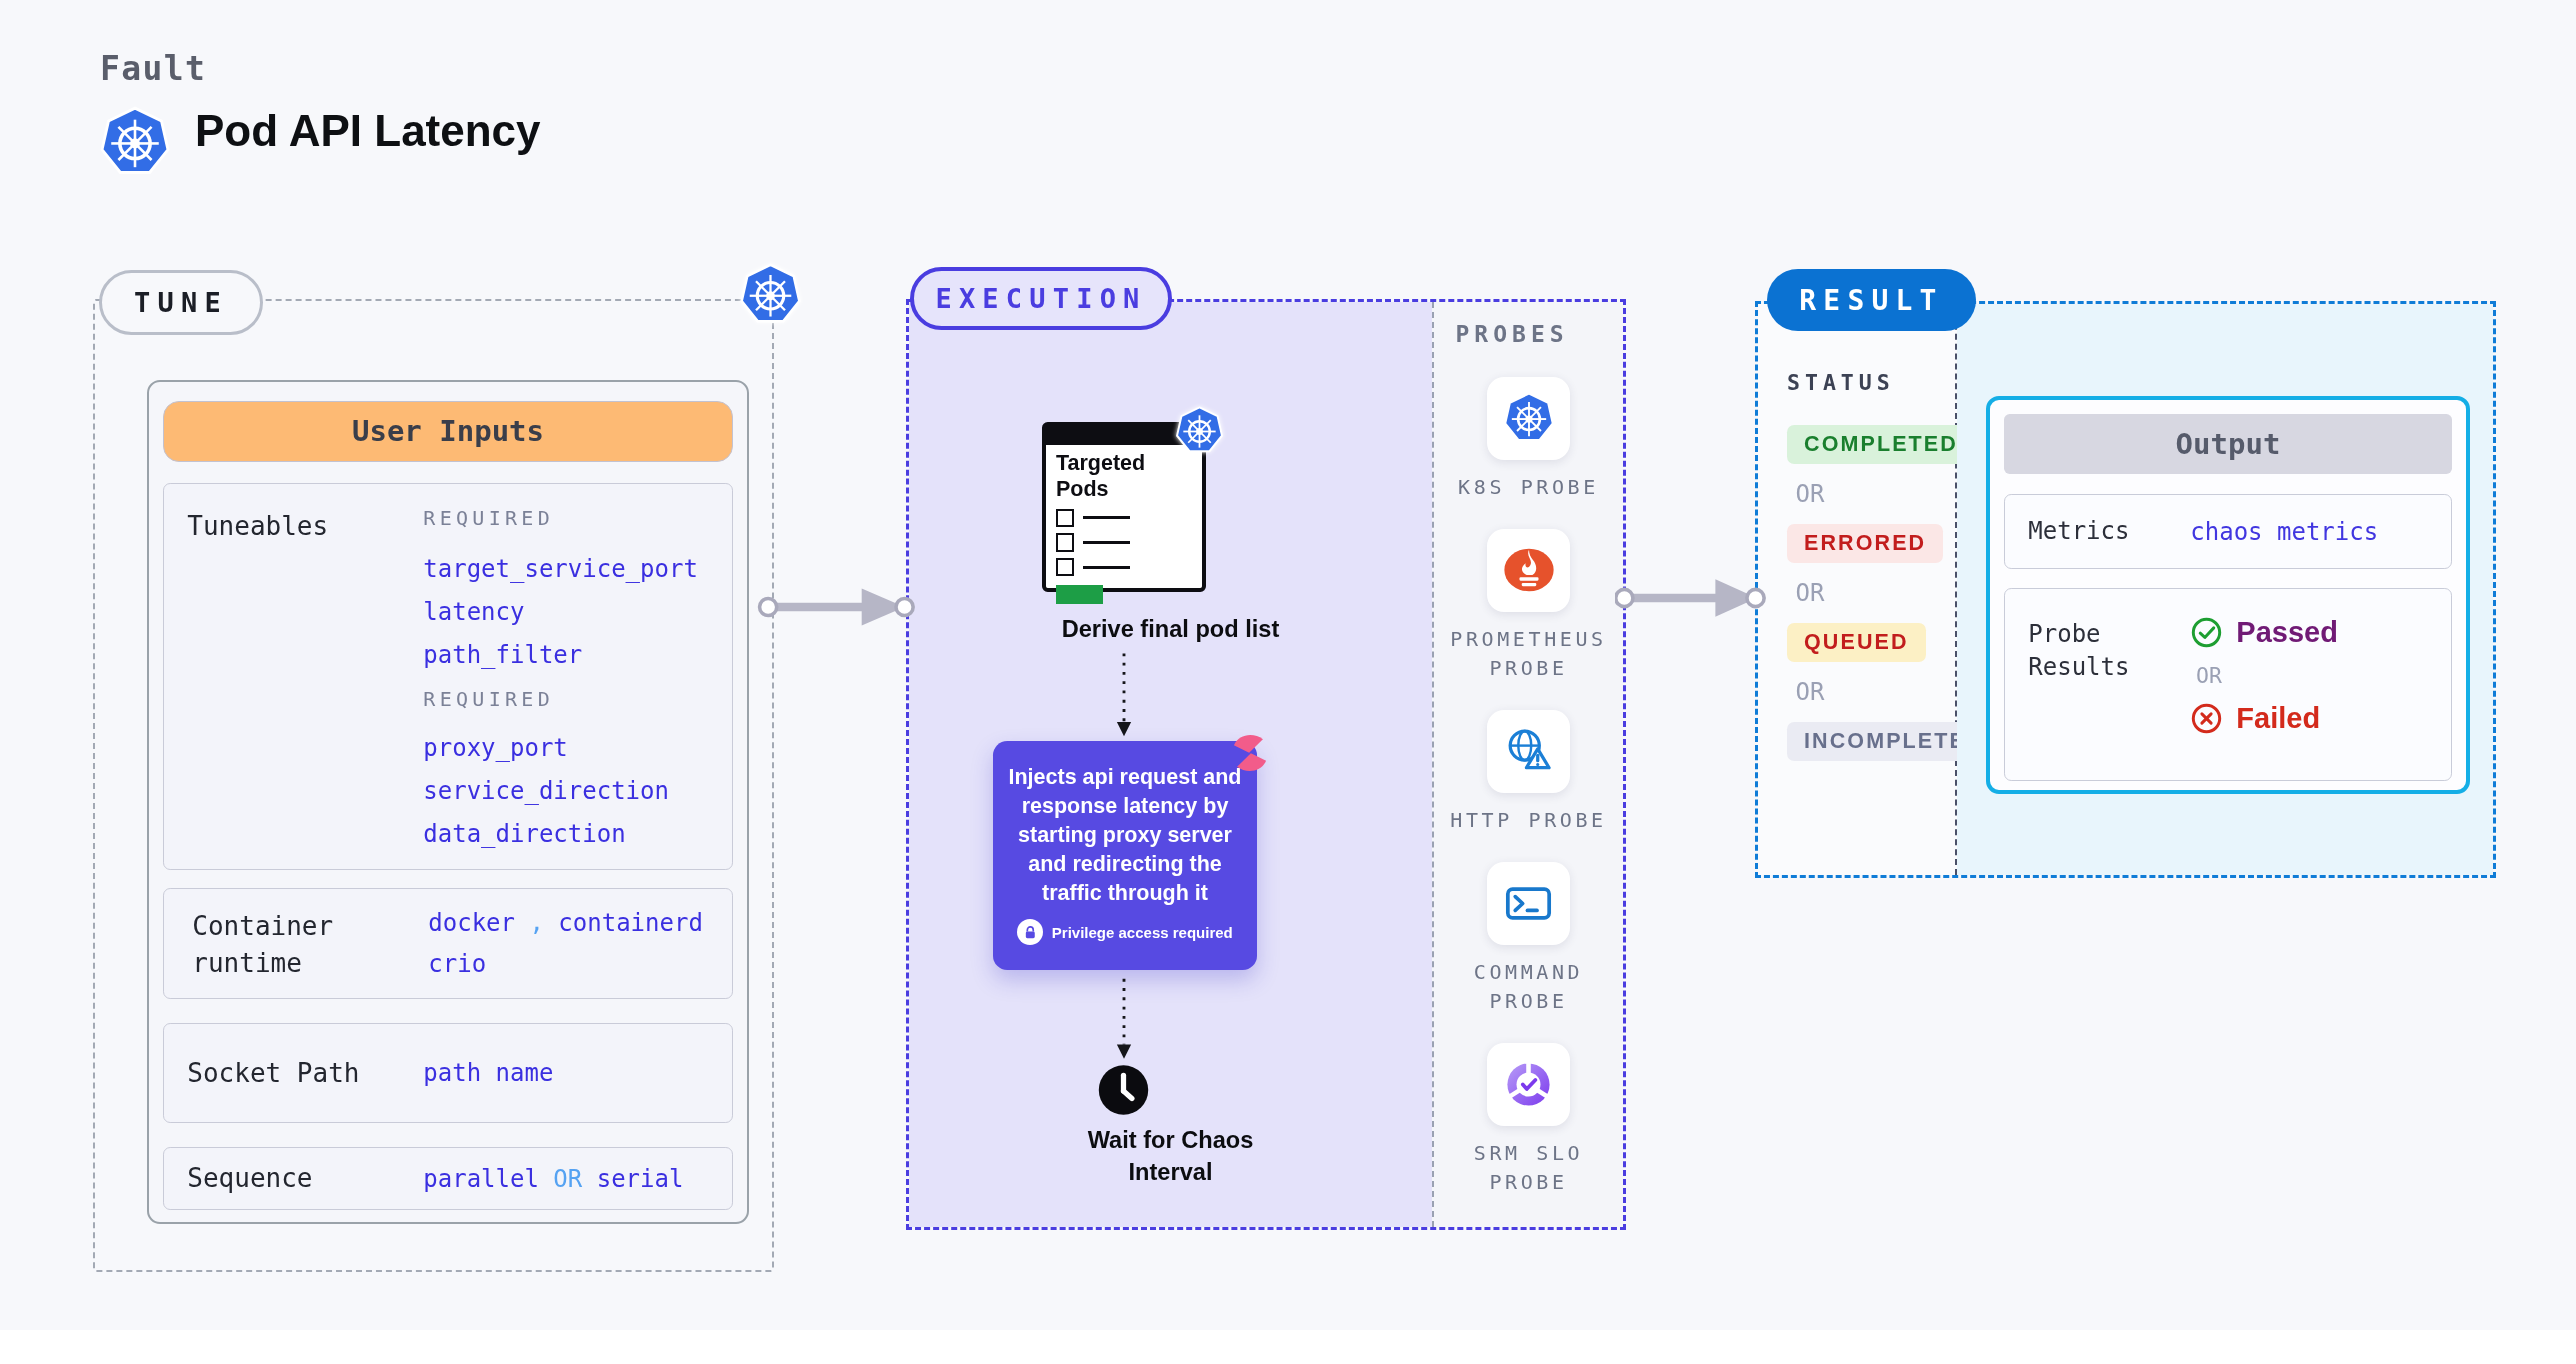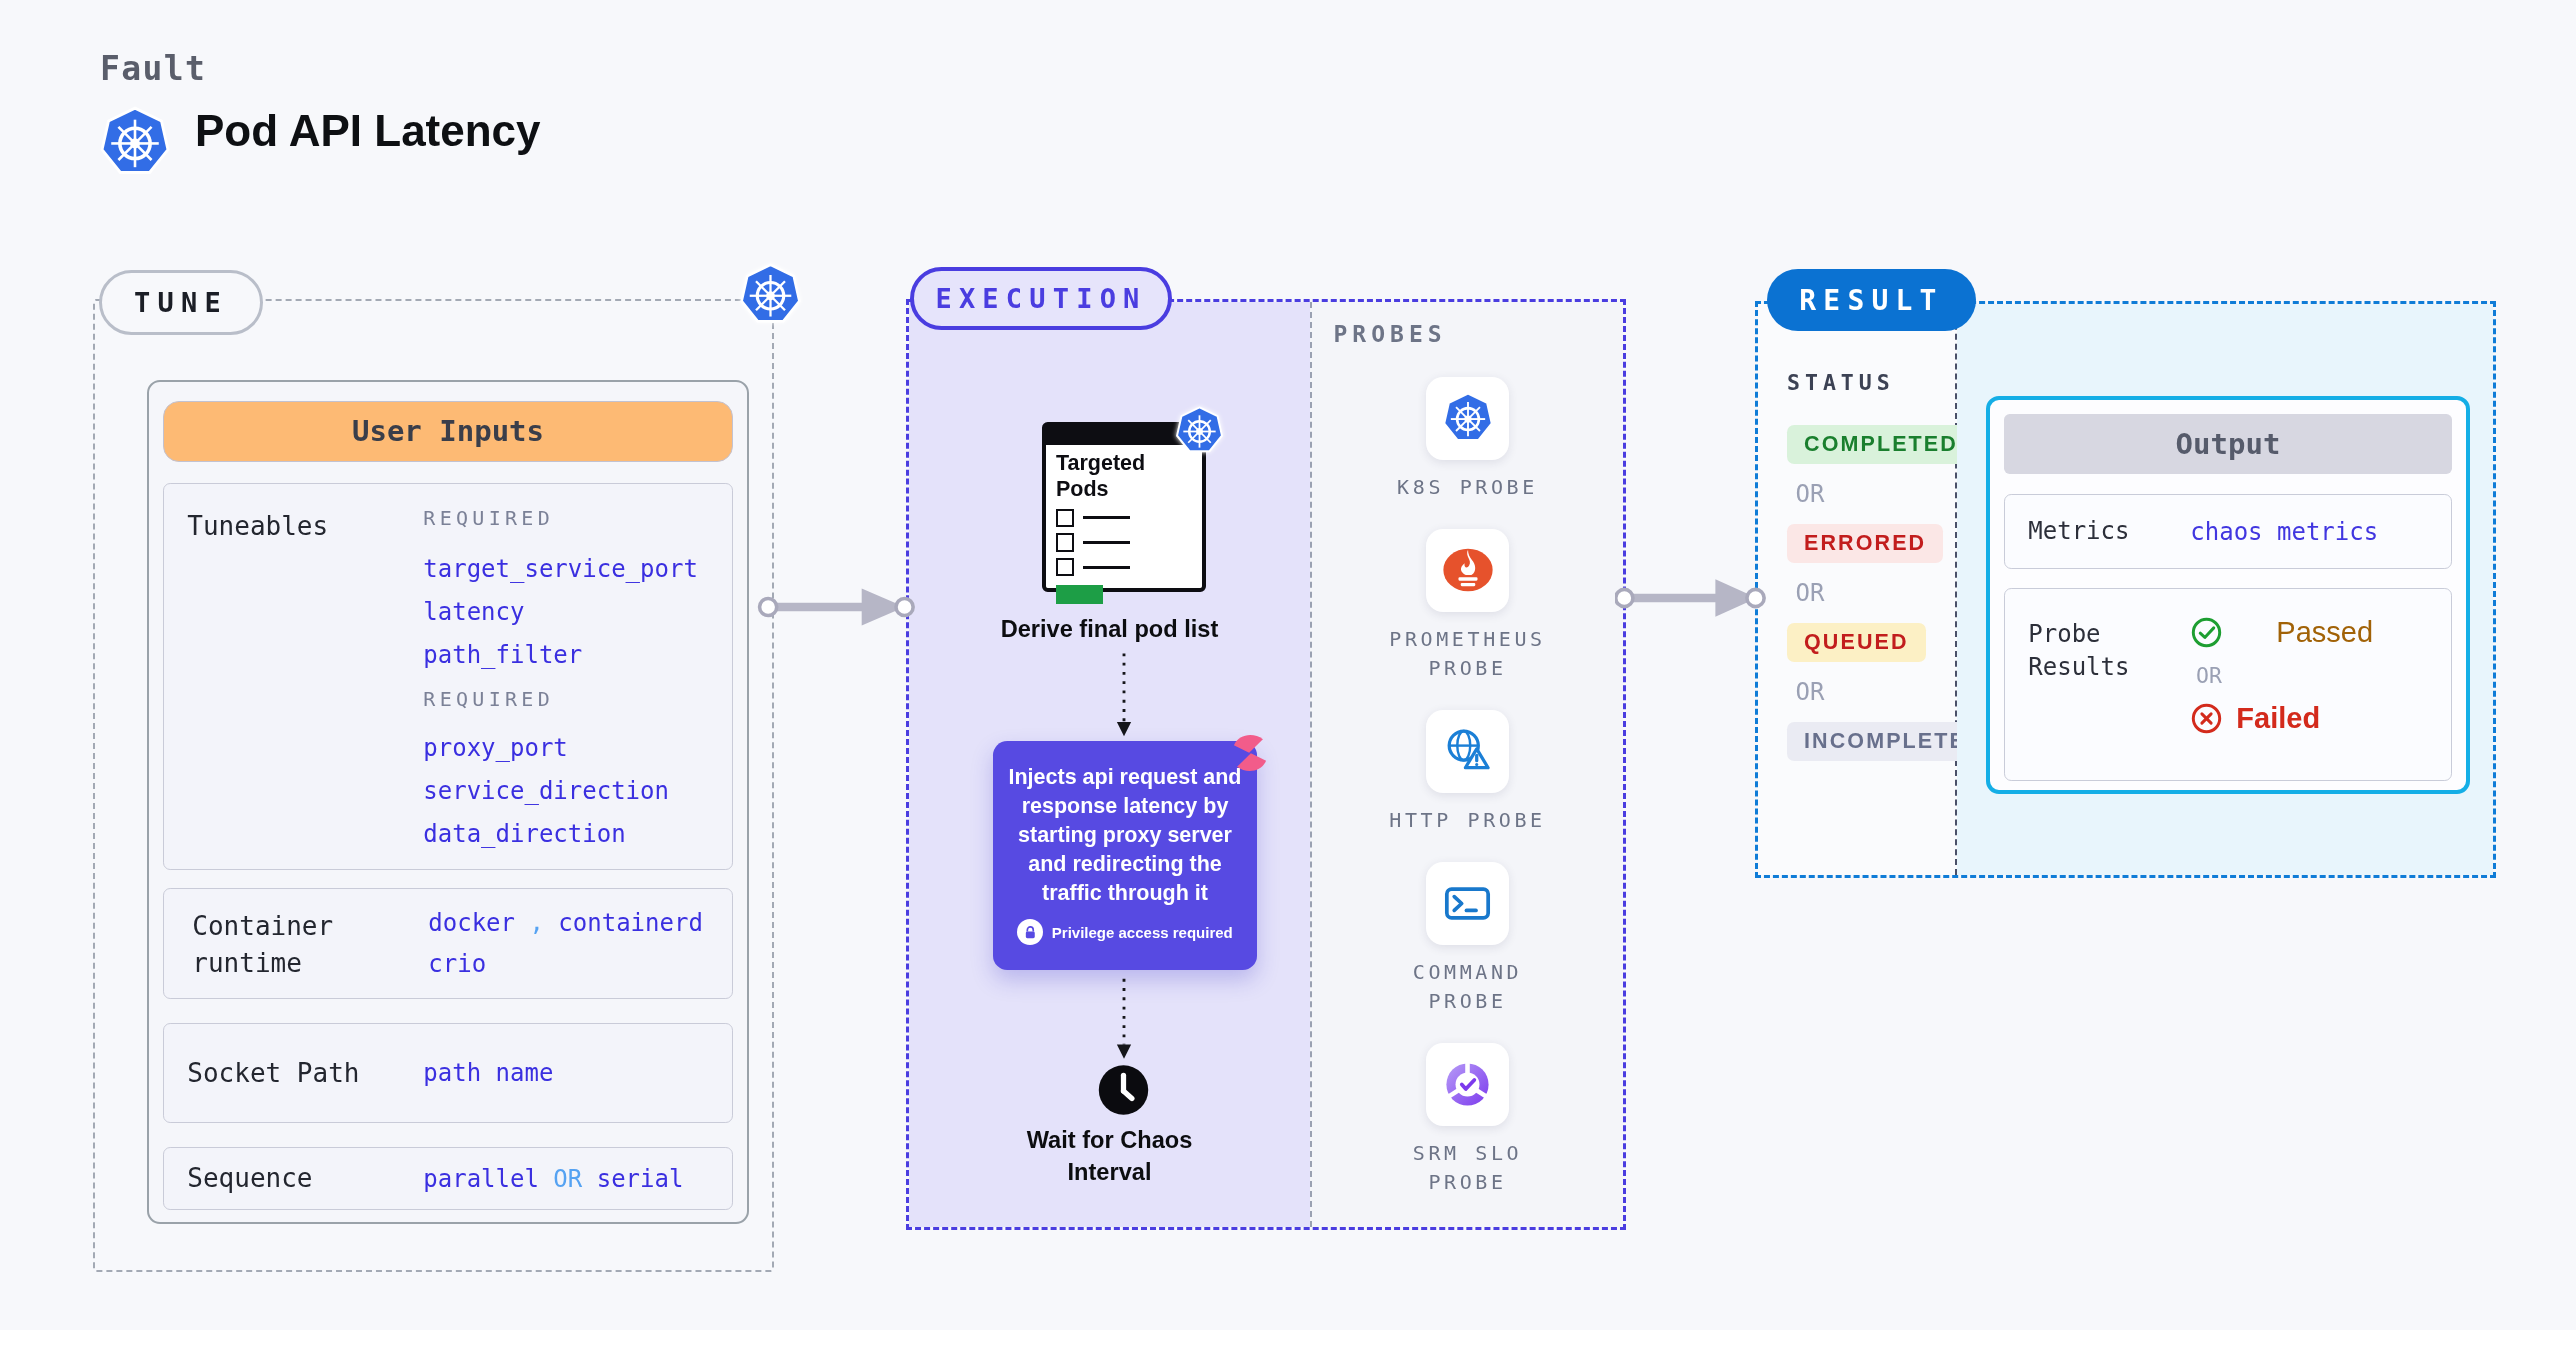--- a/index.html
+++ b/index.html
@@ -34,21 +34,21 @@
   .ui-label{width:236px;font-size:26px;color:#23262f;line-height:37px;}
   .caps-label{font-size:20px;color:#7b8197;letter-spacing:4.3px;}
   .blue-val{font-size:24px;color:#3a2fe0;}
   .lblue{color:#55a2f2;}
   .row-tuneables{height:387px;margin-bottom:18px;}
   .row-container{height:111px;margin-bottom:24px;padding-left:28px;}
   .row-socket{height:100px;margin-bottom:24px;align-items:center;}
   .row-sequence{height:63px;align-items:center;}
 
   
-  .exec-flow{width:401px;background:#e4e2fa;position:relative;}
+  .exec-flow{width:523px;background:#e4e2fa;position:relative;}
   .exec-probes{flex:1;background:#f4f5f9;border-left:2.1px dashed #9aa1b2;box-sizing:border-box;padding-top:18.6px;}
   .probes-title{margin-left:21.5px;font-size:23px;color:#6d7487;letter-spacing:5px;font-weight:bold;}
   .probe-list{margin-top:30px;display:flex;flex-direction:column;align-items:center;gap:27px;}
   .probe-item{display:flex;flex-direction:column;align-items:center;justify-content:flex-end;}
   .probe-card{width:83px;height:83px;background:#ffffff;border-radius:17px;box-shadow:0 2.9px 10px rgba(40,44,80,.10);display:flex;align-items:center;justify-content:center;}
   .probe-label{margin-top:13px;font-size:20px;color:#6d7487;letter-spacing:3.6px;text-align:center;line-height:29px;max-width:215px;}
 
   .clipboard{position:absolute;left:133px;top:120px;width:164px;height:170px;background:#ffffff;border:4.3px solid #0d0d12;border-radius:5.7px;box-sizing:border-box;}
   .clip-bar{height:18.6px;background:#0d0d12;}
   .clip-title{padding:5.7px 0 0 10px;font-size:21.5px;font-weight:bold;color:#0d0d12;line-height:26px;}
@@ -79,21 +79,21 @@
   .result-output{flex:1;background:#e8f5fc;position:relative;}
   .output-card{position:absolute;left:29px;top:92px;width:484px;height:398px;background:#fdfdff;border:4.3px solid #14aee6;border-radius:13px;box-sizing:border-box;padding:14.3px;}
   .output-header{height:60px;background:#d7d7e1;border-radius:5.7px;display:flex;align-items:center;justify-content:center;font-size:29px;font-weight:bold;color:#565b6b;margin-bottom:20px;}
   .output-row{border:1.4px solid #c9ccd9;border-radius:7.2px;background:#fbfcff;display:flex;box-sizing:border-box;}
   .metrics-row{height:75px;align-items:center;}
   .o-label{width:162px;padding-left:23px;font-size:24px;color:#2c2f3a;line-height:33px;}
   .o-value{font-size:24px;color:#4136e0;}
   .probe-res-row{margin-top:18.6px;height:193px;}
   .pr-right{display:flex;flex-direction:column;gap:14.3px;padding-top:27px;}
   .pr-line{display:flex;align-items:center;gap:13px;}
-  .pr-passed{color:#a16207;font-size:29px;font-weight:normal;margin-left:40px;}
+  .pr-passed{color:#701a75;font-size:29px;font-weight:bold;}
   .pr-failed{color:#d32a1c;font-size:29px;font-weight:bold;}
   .pr-or{font-size:21.5px;color:#9aa0b4;padding-left:5.7px;}
 
   .bottom-strip{left:0;top:1330px;width:2576px;height:34px;background:#ffffff;}
 
   svg{display:block;}
   .icon-k8s-corner{filter:drop-shadow(0 0 2.9px #ffffff);}
 </style>
 </head>
 <body>

